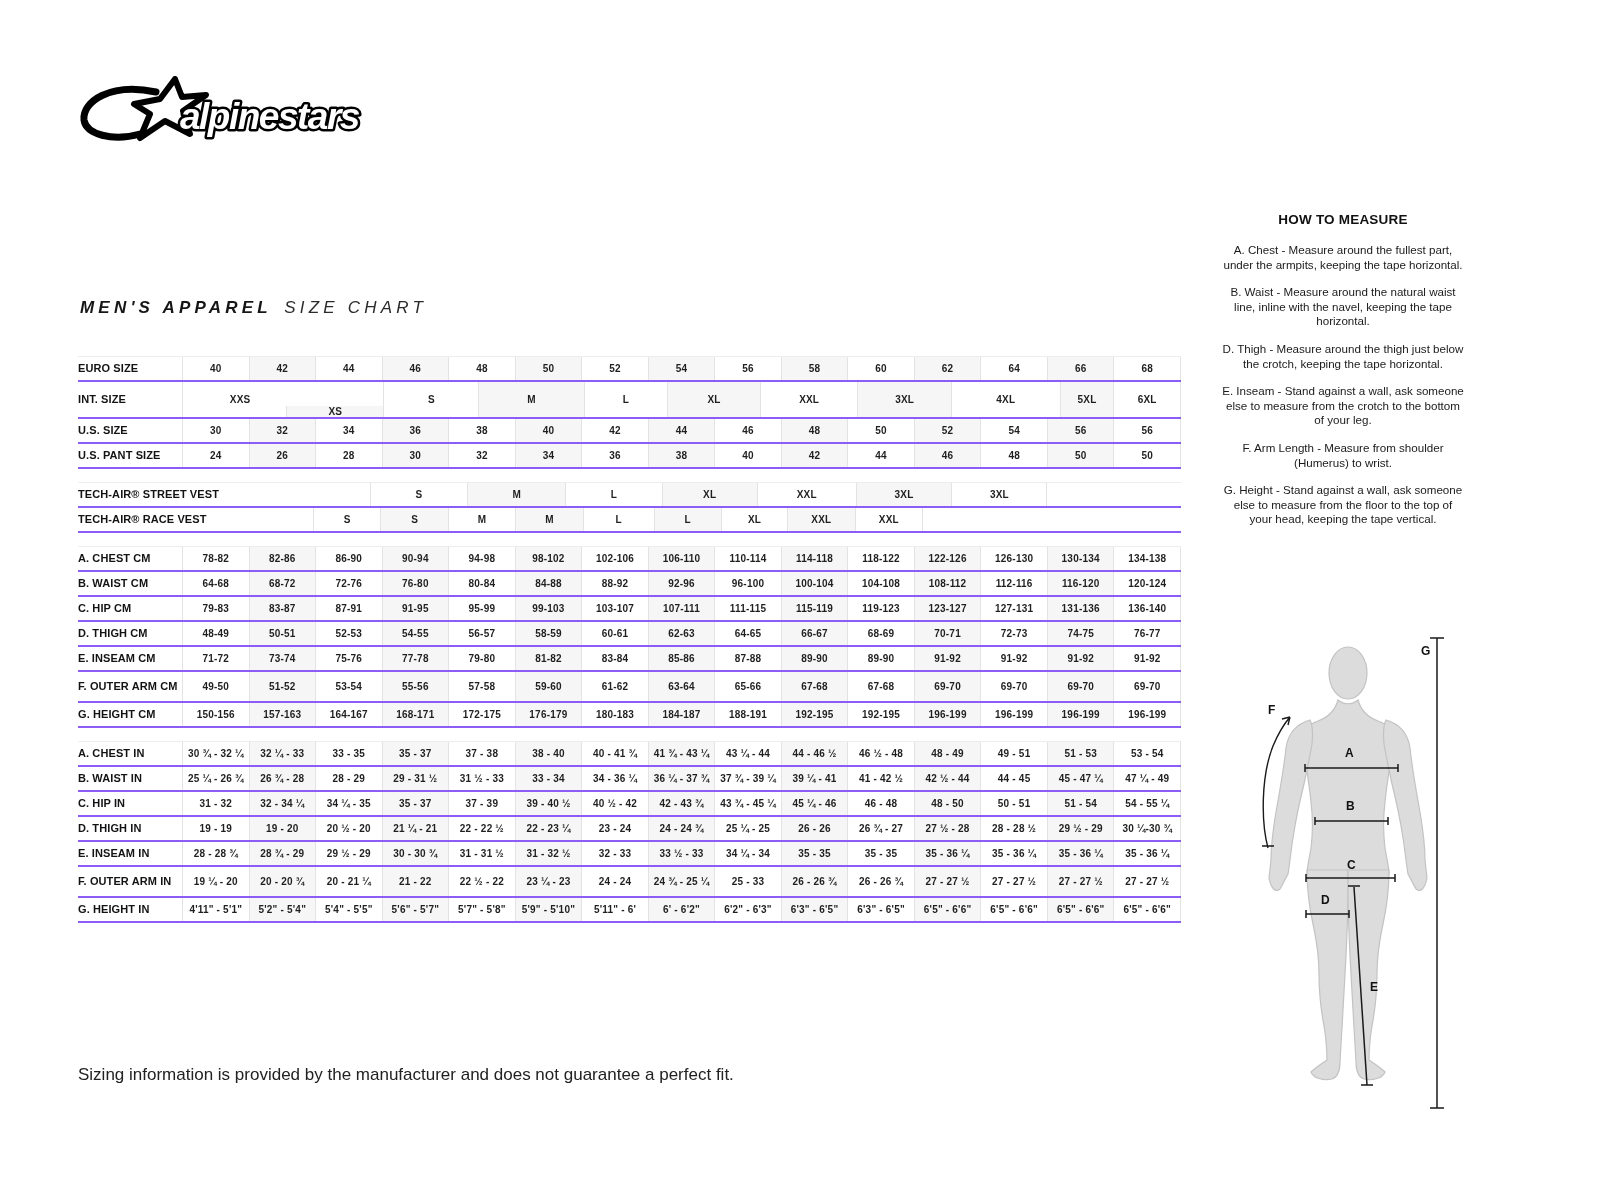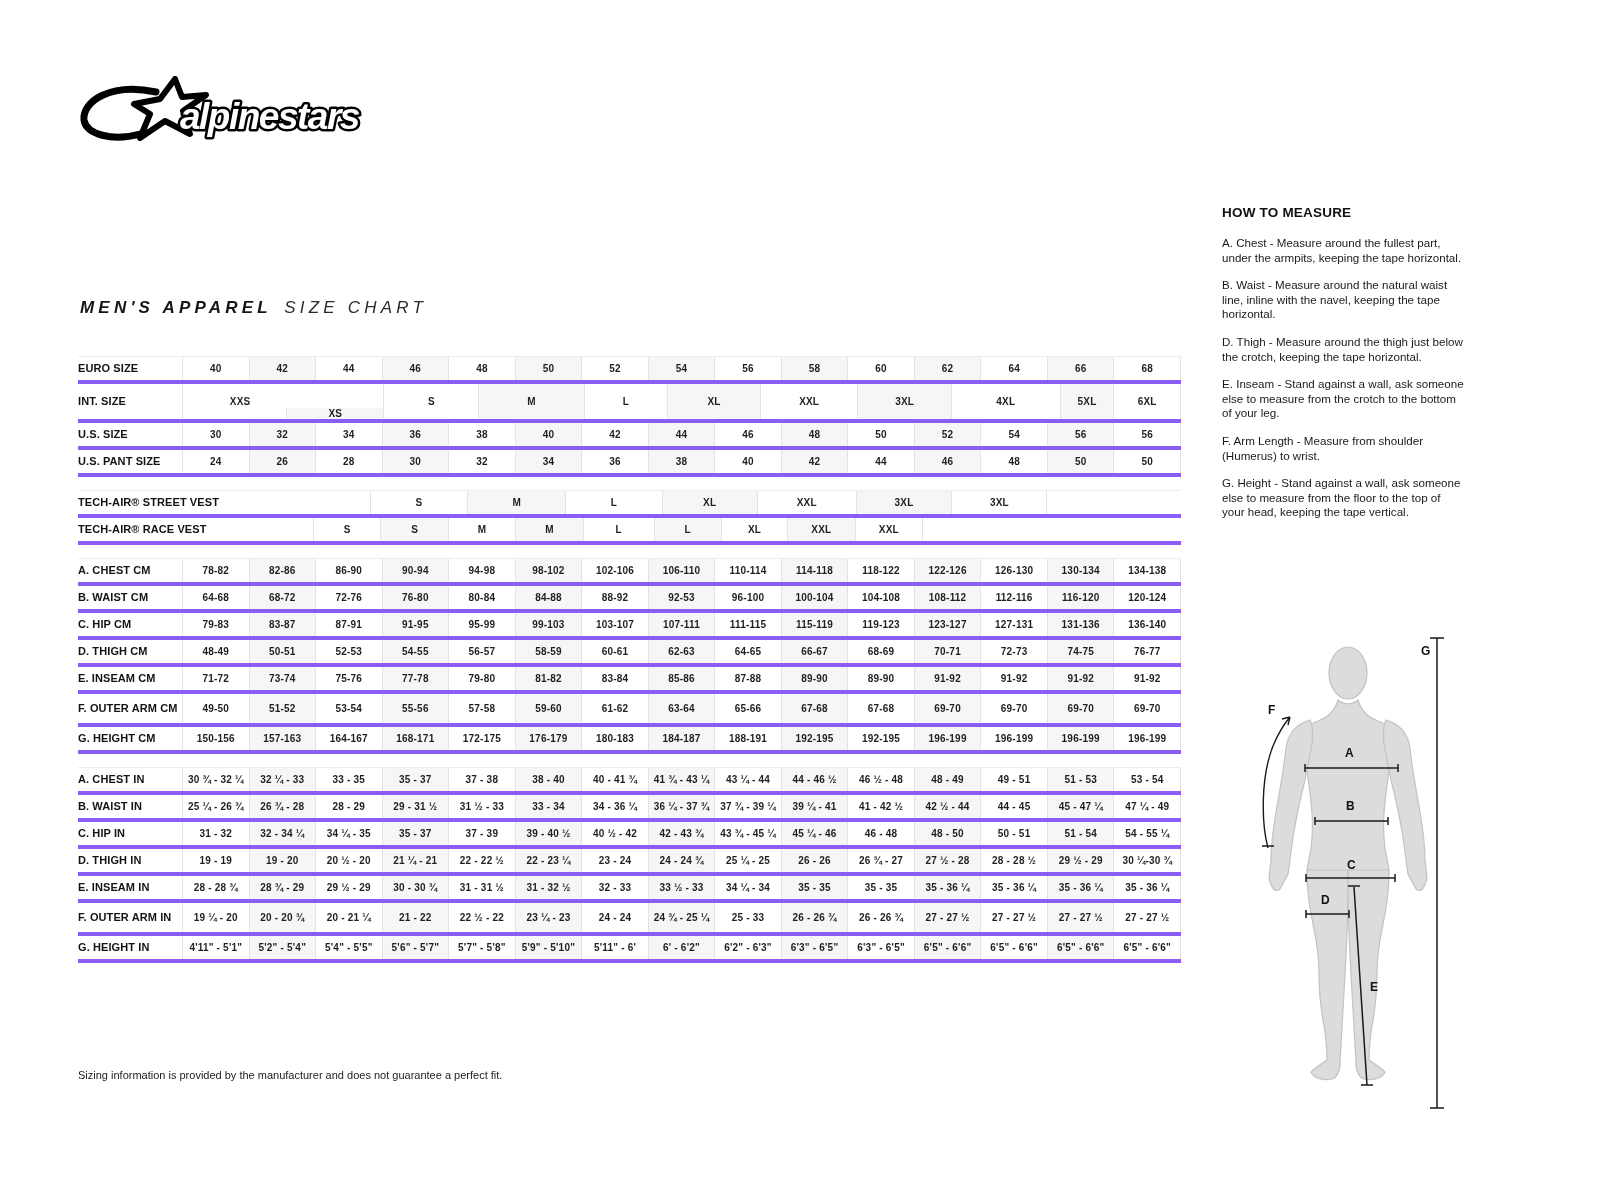--- a/index.html
+++ b/index.html
@@ -15,45 +15,45 @@
   #logo{left:76px;top:76px;}
 
   
   #page-title{left:80px;top:298px;white-space:nowrap;}
   .title-main{font-style:italic;font-weight:bold;font-size:17px;letter-spacing:4.2px;color:#161616;}
   .title-sub{font-style:italic;font-weight:400;font-size:17px;letter-spacing:4.2px;color:#2b2b2b;margin-left:8px;}
 
   
   #size-table{left:78px;top:356px;width:1103px;}
   .t-section{margin-bottom:13px;}
-  .t-row{display:flex;align-items:stretch;min-height:23px;border-bottom:4px solid #8b5cf6;}
+  .t-row{display:flex;align-items:stretch;min-height:23px;border-bottom:2px solid #8b5cf6;}
   .t-section .t-row:first-child{border-top:1px solid #ededed;}
   .t-row.tall{min-height:29px;}
   .t-label{width:104px;flex:none;font-weight:bold;font-size:11px;line-height:12.5px;letter-spacing:0.1px;
     display:flex;align-items:center;color:#131313;}
   .t-label.nowrap{white-space:nowrap;overflow:visible;}
   .t-label.nowrap span{white-space:nowrap;}
   .t-cells{flex:1;display:flex;align-items:stretch;border-right:1px solid #e3e3e3;}
   .t-cells.no-rb{border-right:none;}
   .t-cell{flex:1 1 0;display:flex;align-items:center;justify-content:center;text-align:center;
     font-weight:bold;font-size:10px;letter-spacing:0.2px;color:#1f1f1f;
     border-left:1px solid #e3e3e3;padding:0 1px;}
   .t-cell.tint{background:#f6f6f6;}
   .t-cell.nb{border-left:none;}
 
   
-  #measure{left:1222px;top:205px;width:242px;}
+  #measure{left:1222px;top:212px;width:242px;text-align:center;}
   #measure h3{margin:0 0 16px 0;font-size:13.5px;letter-spacing:0.2px;color:#111;}
   #measure p{margin:0 0 13px 0;font-size:11.6px;line-height:14.6px;color:#1a1a1a;}
 
   
   #diagram{left:1228px;top:616px;}
 
   
-  #disclaimer{left:78px;top:1066px;font-size:11px;line-height:18px;color:#222;}
+  #disclaimer{left:78px;top:1066px;font-size:17px;line-height:18px;color:#222;}
 </style>
 </head>
 <body>
 
 <div class="abs" id="logo">
   <svg width="290" height="76" viewBox="0 0 290 76">
     <path d="M80,16 C34,6 6,26 8,44 C10,58 36,66 64,58" fill="none" stroke="#000" stroke-width="7" stroke-linecap="round"></path>
     <path d="M58,28 L84,23 L99,3 L106,21 L130,19 L107,35 L114,58 L89,45 L64,62 L74,38 Z" fill="#ffffff" stroke="#000" stroke-width="6" stroke-linejoin="round"></path>
     <text x="104" y="53" font-family="Liberation Sans, sans-serif" font-size="37" font-style="italic" font-weight="bold" letter-spacing="-1.5" fill="#ffffff" stroke="#000000" stroke-width="5" paint-order="stroke" stroke-linejoin="round">alpinestars</text>
   </svg>
@@ -215,21 +215,21 @@
           <span>B. WAIST CM</span>
         </div>
         <div class="t-cells">
           <div class="t-cell">64-68</div>
           <div class="t-cell tint">68-72</div>
           <div class="t-cell">72-76</div>
           <div class="t-cell tint">76-80</div>
           <div class="t-cell">80-84</div>
           <div class="t-cell tint">84-88</div>
           <div class="t-cell">88-92</div>
-          <div class="t-cell tint">92-53</div>
+          <div class="t-cell tint">92-96</div>
           <div class="t-cell">96-100</div>
           <div class="t-cell tint">100-104</div>
           <div class="t-cell">104-108</div>
           <div class="t-cell tint">108-112</div>
           <div class="t-cell">112-116</div>
           <div class="t-cell tint">116-120</div>
           <div class="t-cell">120-124</div>
         </div>
       </div>
       <div class="t-row">

